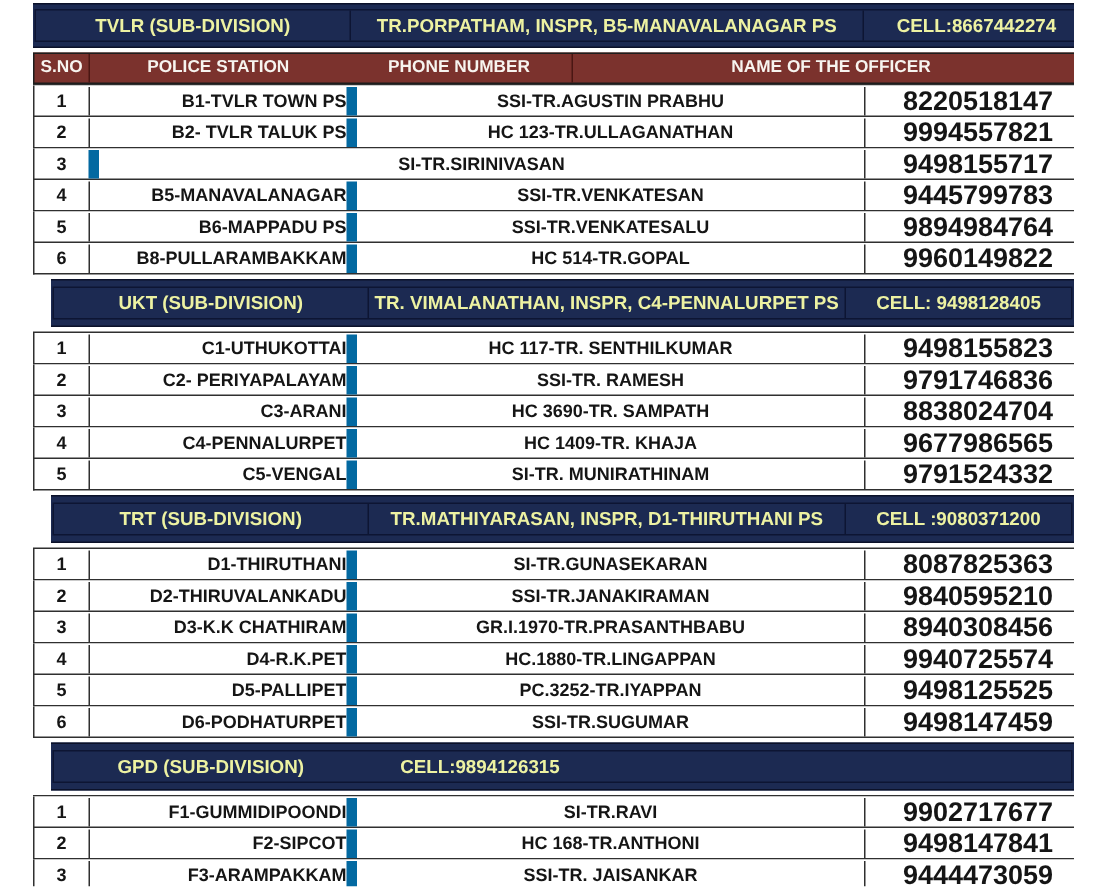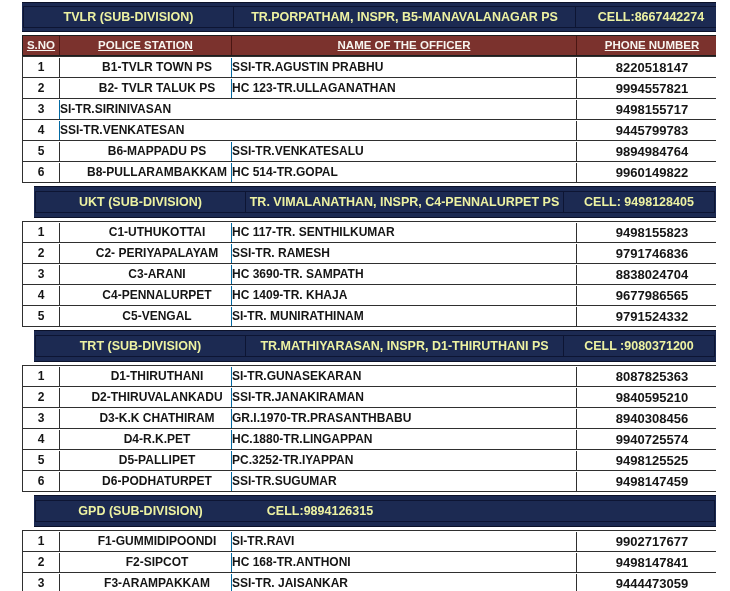--- a/index.html
+++ b/index.html
@@ -51,21 +51,20 @@
     margin-bottom:0;
   }
   .hcell {
     color:#f7f4ef;
     font-size:11.5px;
     text-align:center;
     line-height:19px;
     box-sizing:border-box;
     white-space:nowrap;
     overflow:hidden;
-    text-decoration:underline;
   }
 
   
   .rows { border-top:1px solid #2f2f2f; }
   .trow {
     display:flex;
     background:#ffffff;
     border-left:1px solid #2f2f2f;
     border-right:1px solid #2f2f2f;
     border-bottom:1px solid #2f2f2f;
@@ -75,25 +74,25 @@
   }
   .tcell {
     color:#151515;
     font-size:12px;
     line-height:19px;
     box-sizing:border-box;
     white-space:nowrap;
     overflow:hidden;
   }
   .c-sno      { width:36px;  text-align:center; }
-  .c-station  { width:172px; text-align:center; padding-left:23px;
+  .c-station  { width:172px; text-align:right; padding-left:23px;
                 border-left:1px solid #2f2f2f; }
-  .c-officer  { flex:1; 
-                border-left:1px solid #0369a1; border-right:1px solid #2f2f2f; }
-  .c-phone    { width:150px; text-align:center; font-size:13px; }
+  .c-officer  { flex:1; text-align:center;
+                border-left:7px solid #0369a1; border-right:1px solid #2f2f2f; }
+  .c-phone    { width:150px; text-align:center; font-size:18px; }
 
   .h-sno      { width:36px; }
   .h-station  { width:172px; border-left:1px solid #4a1613; }
   .h-officer  { flex:1; border-left:1px solid #4a1613; border-right:1px solid #4a1613; }
   .h-phone    { width:150px; }
 </style>
 </head>
 <body>
 
 <div class="page">
@@ -101,22 +100,22 @@
       <div class="band first">
         <div class="band-inner">
           <div class="bcell b-division">TVLR  (SUB-DIVISION)</div>
           <div class="bcell b-inspector">TR.PORPATHAM,  INSPR, B5-MANAVALANAGAR  PS</div>
           <div class="bcell b-cellno">CELL:8667442274</div>
         </div>
       </div>
       <div class="chead">
         <div class="hcell h-sno">S.NO</div>
         <div class="hcell h-station">POLICE STATION</div>
+        <div class="hcell h-phone">PHONE NUMBER</div>
         <div class="hcell h-officer">NAME OF THE OFFICER</div>
-        <div class="hcell h-phone">PHONE NUMBER</div>
       </div>
       <div class="rows">
         <div class="trow">
           <div class="tcell c-sno">1</div>
           <div class="tcell c-station">B1-TVLR TOWN  PS</div>
           <div class="tcell c-officer">SSI-TR.AGUSTIN PRABHU</div>
           <div class="tcell c-phone">8220518147</div>
         </div>
         <div class="trow">
           <div class="tcell c-sno">2</div>
@@ -124,20 +123,21 @@
           <div class="tcell c-officer">HC 123-TR.ULLAGANATHAN</div>
           <div class="tcell c-phone">9994557821</div>
         </div>
         <div class="trow">
           <div class="tcell c-sno">3</div>
           <div class="tcell c-officer">SI-TR.SIRINIVASAN</div>
           <div class="tcell c-phone">9498155717</div>
         </div>
         <div class="trow">
           <div class="tcell c-sno">4</div>
+          <div class="tcell c-station">B5-MANAVALANAGAR</div>
           <div class="tcell c-officer">SSI-TR.VENKATESAN</div>
           <div class="tcell c-phone">9445799783</div>
         </div>
         <div class="trow">
           <div class="tcell c-sno">5</div>
           <div class="tcell c-station">B6-MAPPADU PS</div>
           <div class="tcell c-officer">SSI-TR.VENKATESALU</div>
           <div class="tcell c-phone">9894984764</div>
         </div>
         <div class="trow">

